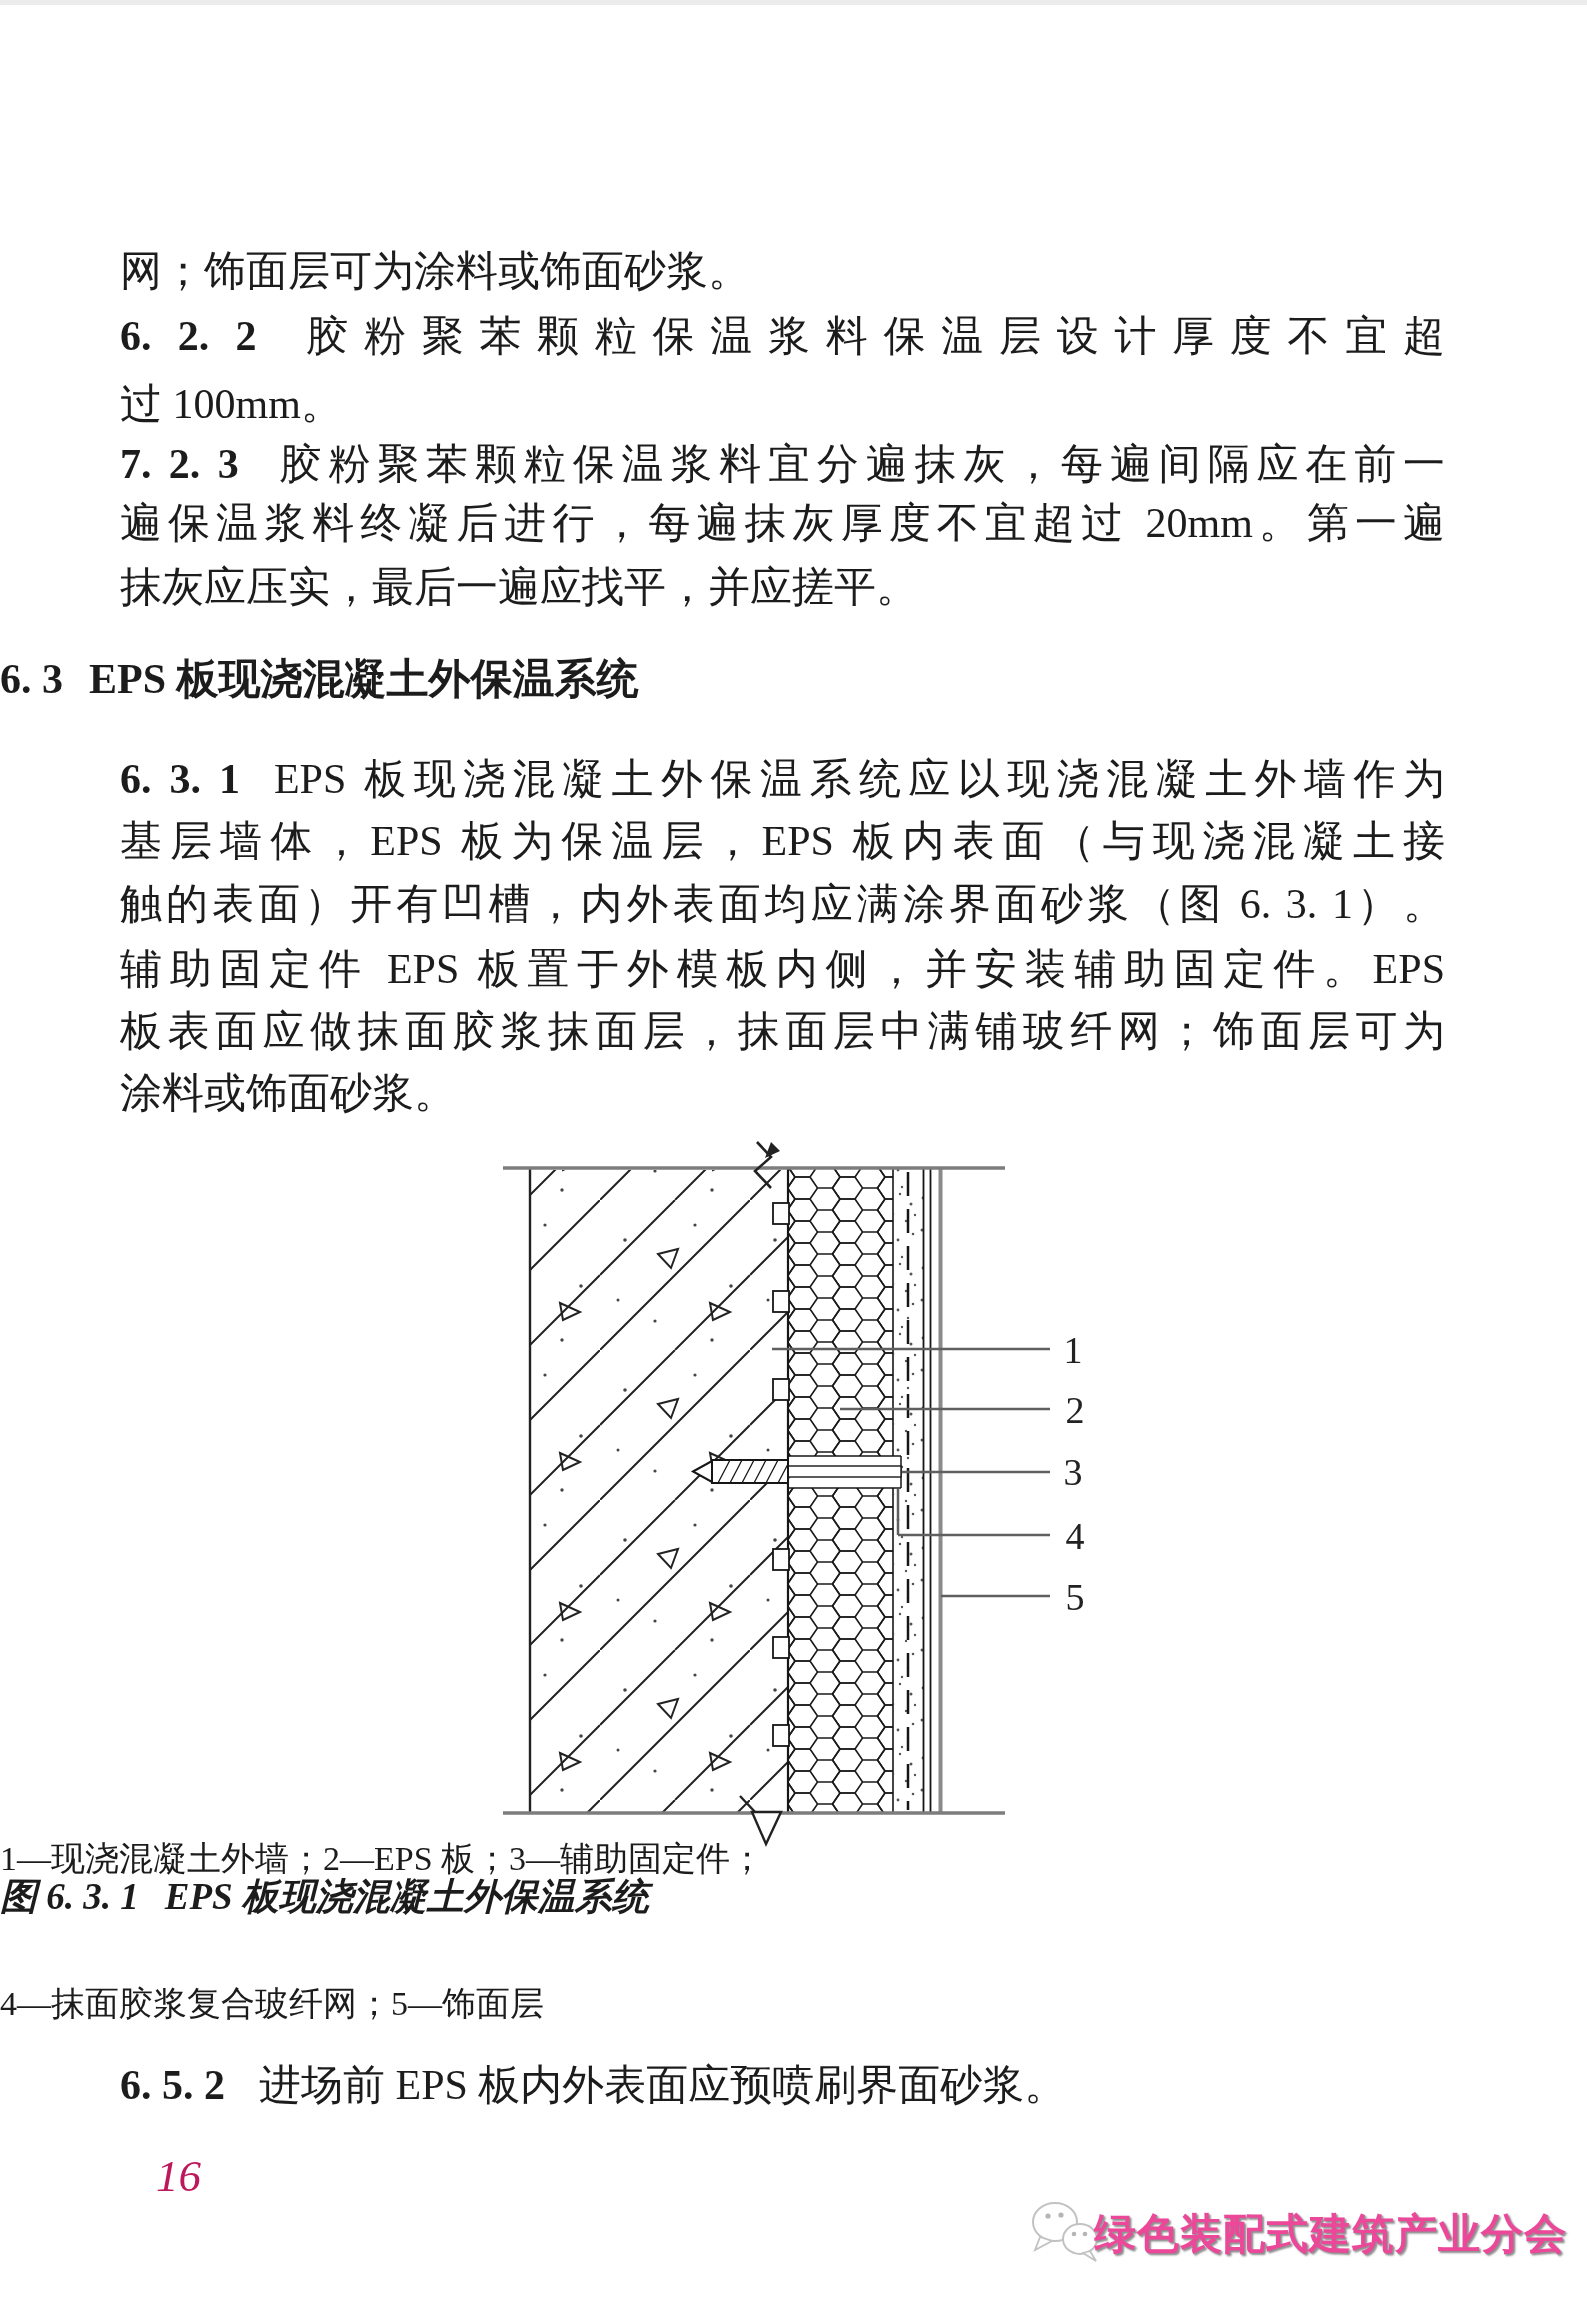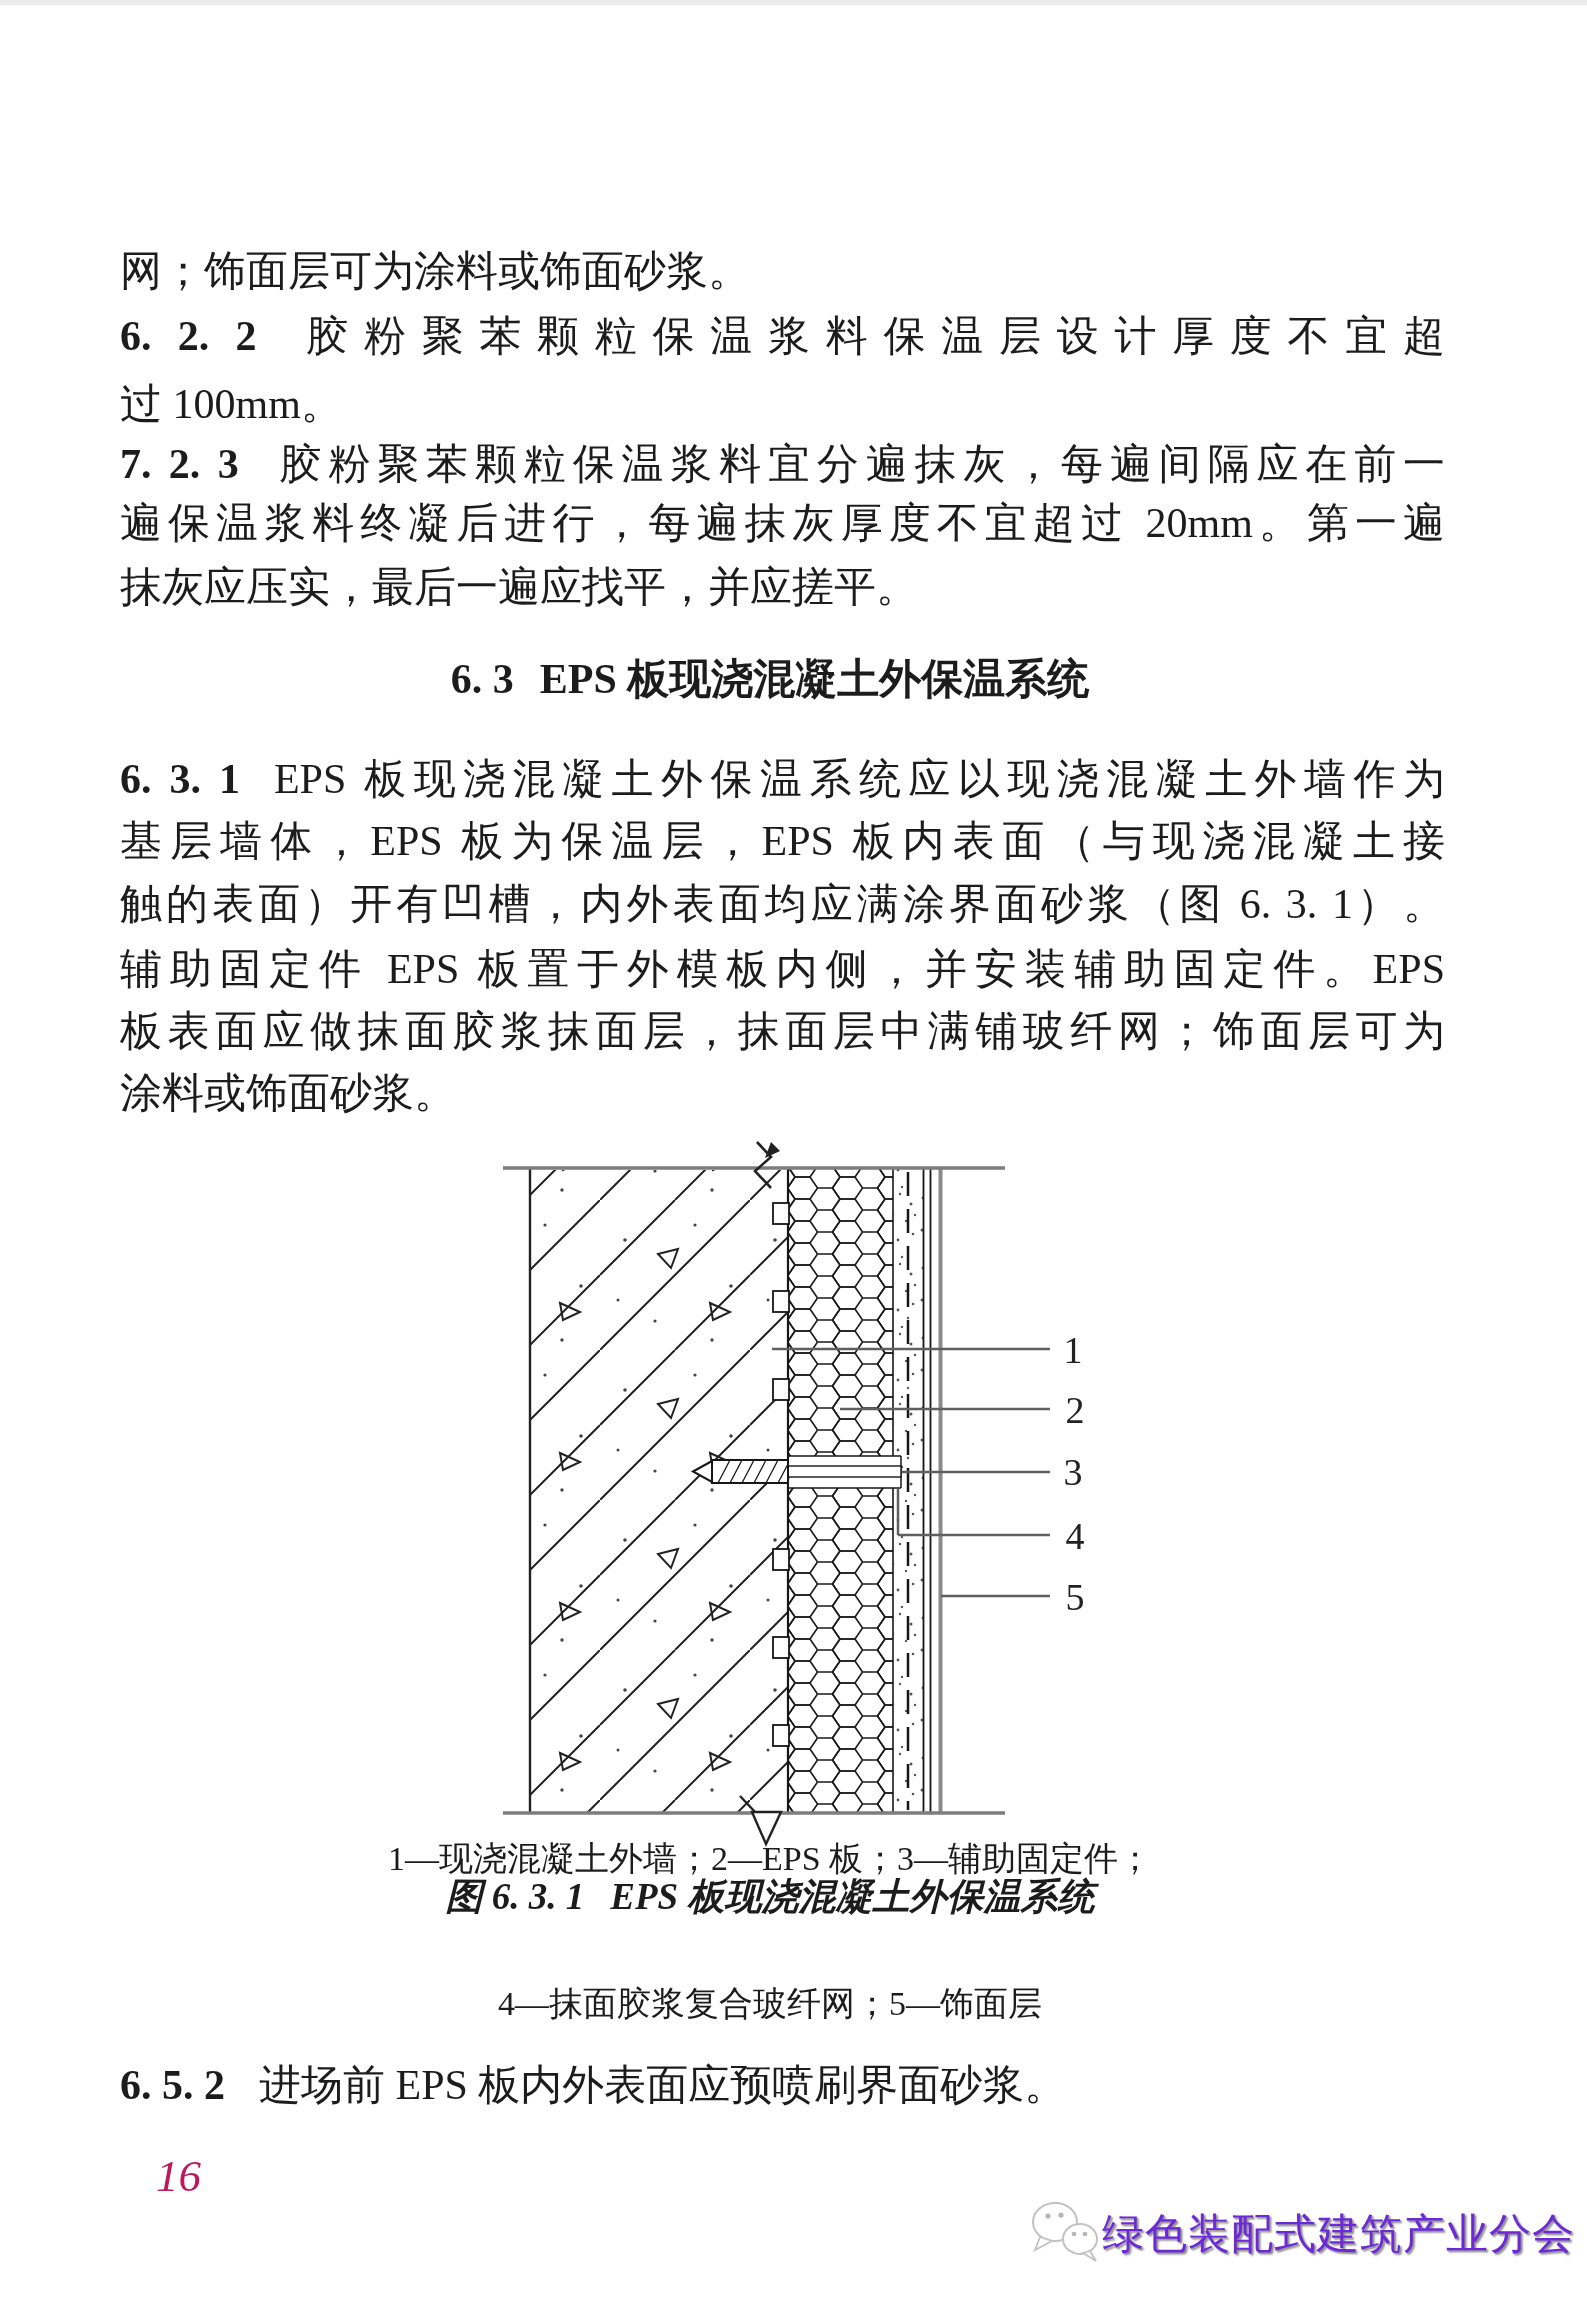--- a/index.html
+++ b/index.html
@@ -17,39 +17,39 @@
   .bl.j{
     white-space:normal;
     text-align:justify;
     text-align-last:justify;
     text-justify:inter-character;
   }
   .bl b{font-weight:bold;margin-top:19px;}
   .sp{display:inline-block;width:34px;}
   .sp2{display:inline-block;width:26px;}
   .centerline{
-    position:absolute;left:0;width:1540px;text-align:center;
+    position:absolute;left:0;width:1540px;text-align:left;
     font-size:42px;line-height:50px;white-space:nowrap;
   }
   .caption{font-size:37px;font-weight:bold;font-style:italic;}
   .legend{font-size:34px;}
   .fig-label{
     position:absolute;width:50px;text-align:center;
     font-size:38px;color:#222;line-height:40px;
   }
   .pagenum{
     position:absolute;left:156px;top:2150px;
     font-size:45px;font-style:italic;color:#be185d;
   }
   .diagram{position:absolute;left:0;top:1130px;}
   .watermark{position:absolute;left:1020px;top:2196px;width:560px;height:80px;}
   .wm-text{
-    position:absolute;left:82px;top:10px;
-    font-size:42px;font-weight:normal;white-space:nowrap;
-    color:#6d28d9;
+    position:absolute;left:74px;top:10px;
+    font-size:42px;font-weight:bold;white-space:nowrap;
+    color:#ec4899;
     text-shadow:2px 2px 2px #8f8f8f, 1px 1px 1px #bdbdbd;
     letter-spacing:1px;
   }
   .wm-icon{position:absolute;left:8px;top:2px;}
 </style>
 </head>
 <body>
 
 <div class="scan-strip"></div>
 

